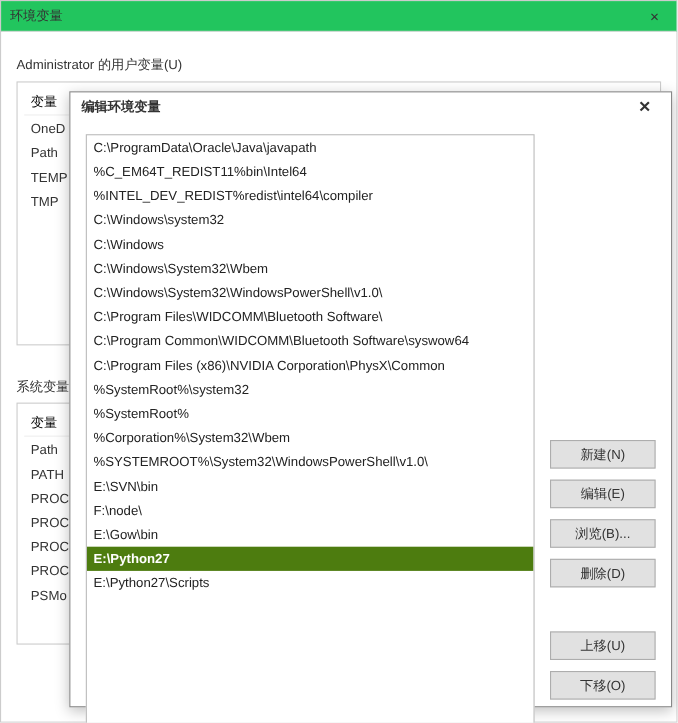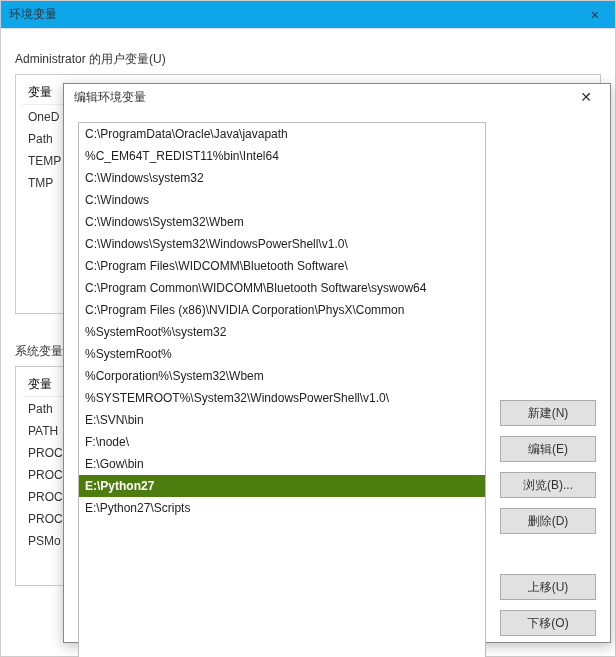--- a/index.html
+++ b/index.html
@@ -22,21 +22,21 @@
       width: 616px;
       height: 657px;
       position: relative;
     }
     .main-titlebar {
       display: flex;
       align-items: center;
       justify-content: space-between;
       height: 28px;
       padding: 0 8px;
-      background: #0ea5e9;
+      background: #22c55e;
       border-bottom: 1px solid #ddd;
     }
     .main-titlebar .title {
       color: #333;
       font-size: 12px;
     }
     .close-x {
       font-size: 14px;
       color: #333;
       padding: 0 8px;
@@ -95,20 +95,21 @@
       box-shadow: 0 3px 12px rgba(0,0,0,0.25);
       display: flex;
       flex-direction: column;
     }
     .dialog-titlebar {
       display: flex;
       align-items: center;
       justify-content: space-between;
       height: 30px;
       padding: 0 4px 0 10px;
+      font-weight: bold;
     }
     .dialog-titlebar .title {
       color: #333;
       font-size: 12px;
     }
     .dialog-close {
       width: 40px;
       height: 26px;
       display: flex;
       align-items: center;
@@ -257,20 +258,21 @@
     <div class="dialog-titlebar">
       <span class="title">编辑环境变量</span>
       <div class="dialog-close">
         <span>✕</span>
       </div>
     </div>
     <div class="dialog-body">
       <div class="path-list" id="path-list">
           <div class="path-item">C:\ProgramData\Oracle\Java\javapath</div>
           <div class="path-item">%C_EM64T_REDIST11%bin\Intel64</div>
+          <div class="path-item">%INTEL_DEV_REDIST%redist\intel64\compiler</div>
           <div class="path-item">C:\Windows\system32</div>
           <div class="path-item">C:\Windows</div>
           <div class="path-item">C:\Windows\System32\Wbem</div>
           <div class="path-item">C:\Windows\System32\WindowsPowerShell\v1.0\</div>
           <div class="path-item">C:\Program Files\WIDCOMM\Bluetooth Software\</div>
           <div class="path-item">C:\Program Common\WIDCOMM\Bluetooth Software\syswow64</div>
           <div class="path-item">C:\Program Files (x86)\NVIDIA Corporation\PhysX\Common</div>
           <div class="path-item">%SystemRoot%\system32</div>
           <div class="path-item">%SystemRoot%</div>
           <div class="path-item">%Corporation%\System32\Wbem</div>

